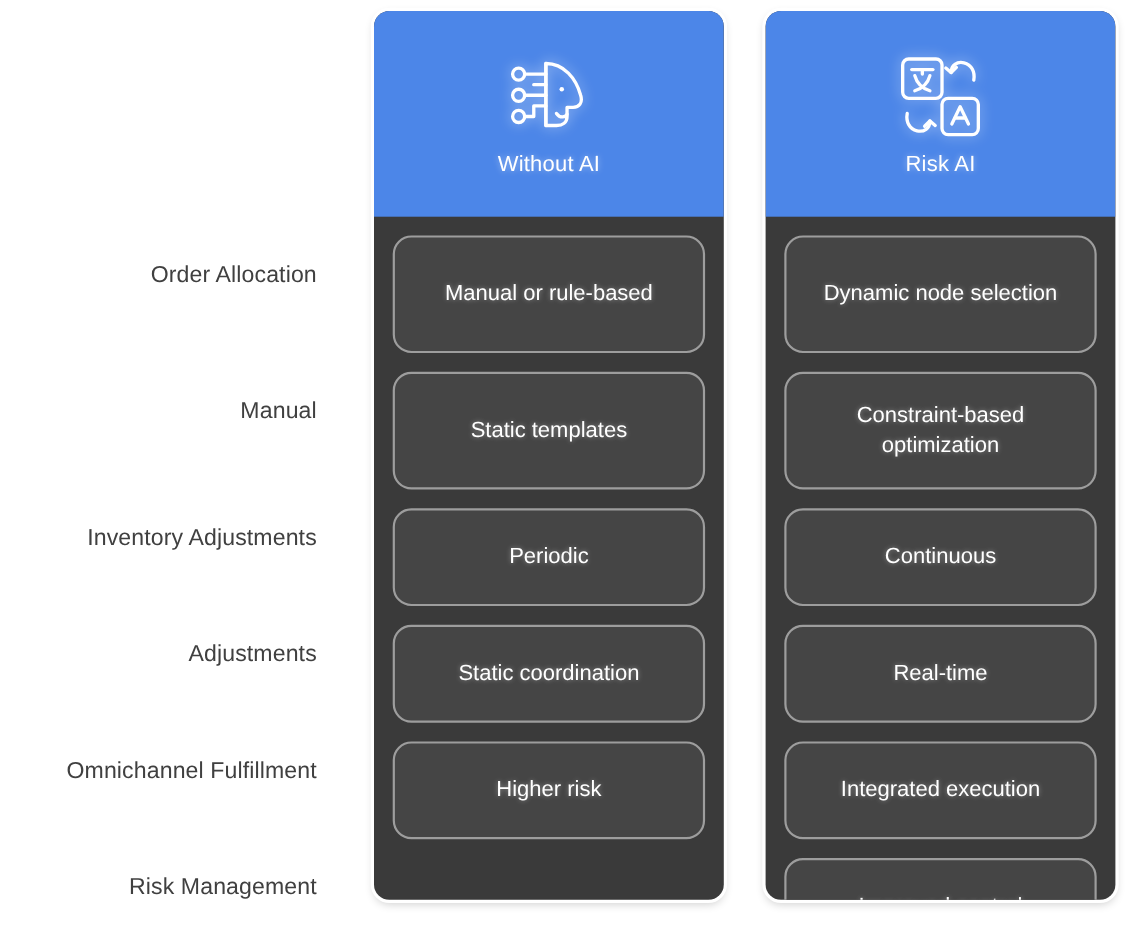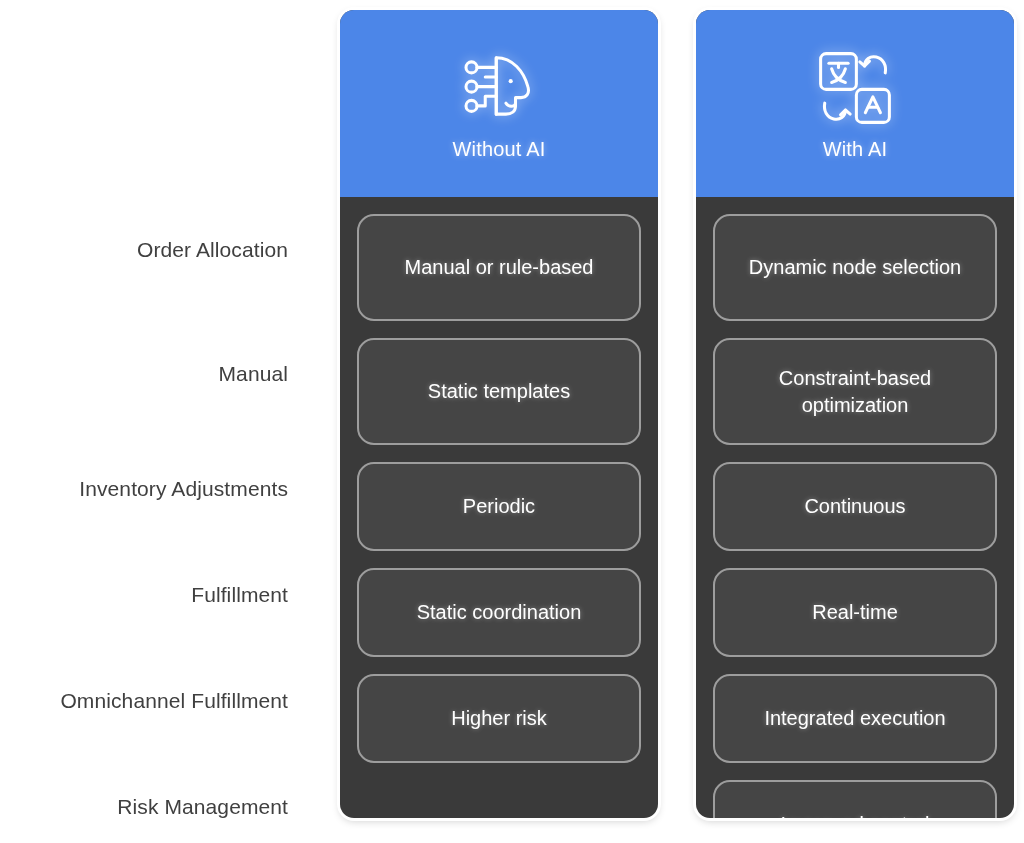--- a/index.html
+++ b/index.html
@@ -124,21 +124,21 @@
 
 <div id="board">
 
   <div class="labels-col">
     <div class="row-label tall">Order Allocation</div>
     <div class="row-gap-tall"></div>
     <div class="row-label tall">Manual</div>
     <div class="row-gap-tall"></div>
     <div class="row-label short">Inventory Adjustments</div>
     <div class="row-gap-short"></div>
-    <div class="row-label short">Fulfillment</div>
+    <div class="row-label short">Adjustments</div>
     <div class="row-gap-short"></div>
     <div class="row-label short">Omnichannel Fulfillment</div>
     <div class="row-gap-short"></div>
     <div class="row-label short">Risk Management</div>
   </div>
 
   <div class="panel" id="panel-without">
     <div class="panel-header">
       <svg class="panel-icon" viewBox="0 0 64 64" fill="none" stroke="#ffffff" stroke-width="2.2" stroke-linecap="round" stroke-linejoin="round">
         <path d="M30 10 C42 10, 50 20, 53 31 C54.5 36, 52 39, 48 39 L44 39 L44 45 C44 49, 41 51, 37 51 L30 51 L30 10 Z"></path>
@@ -173,21 +173,21 @@
         <path d="M15 18 C16.5 23.5, 20 26.5, 25 28"></path>
         <path d="M25 18 C23.5 23.5, 20 26.5, 15 28"></path>
         <rect x="33" y="33" width="24" height="24" rx="4"></rect>
         <path d="M39.5 50 L45 38.5 L50.5 50"></path>
         <path d="M41.6 46 H48.4"></path>
         <path d="M39 16 C39 11, 43 8.5, 47.5 9.5 C52.5 10.7, 55 15.5, 54 21"></path>
         <path d="M35.5 13 L39 16 L42.5 12.5"></path>
         <path d="M25 48 C25 53, 21 55.5, 16.5 54.5 C11.5 53.3, 9 48.5, 10 43"></path>
         <path d="M28.5 51 L25 48 L21.5 51.5"></path>
       </svg>
-      <div class="panel-title">With AI</div>
+      <div class="panel-title">Risk AI</div>
     </div>
     <div class="panel-body">
       <div class="cell tall">Dynamic node selection</div>
       <div class="cell tall">Constraint-based optimization</div>
       <div class="cell short">Continuous</div>
       <div class="cell short">Real-time</div>
       <div class="cell short">Integrated execution</div>
       <div class="cell short">Improved control</div>
     </div>
   </div>

